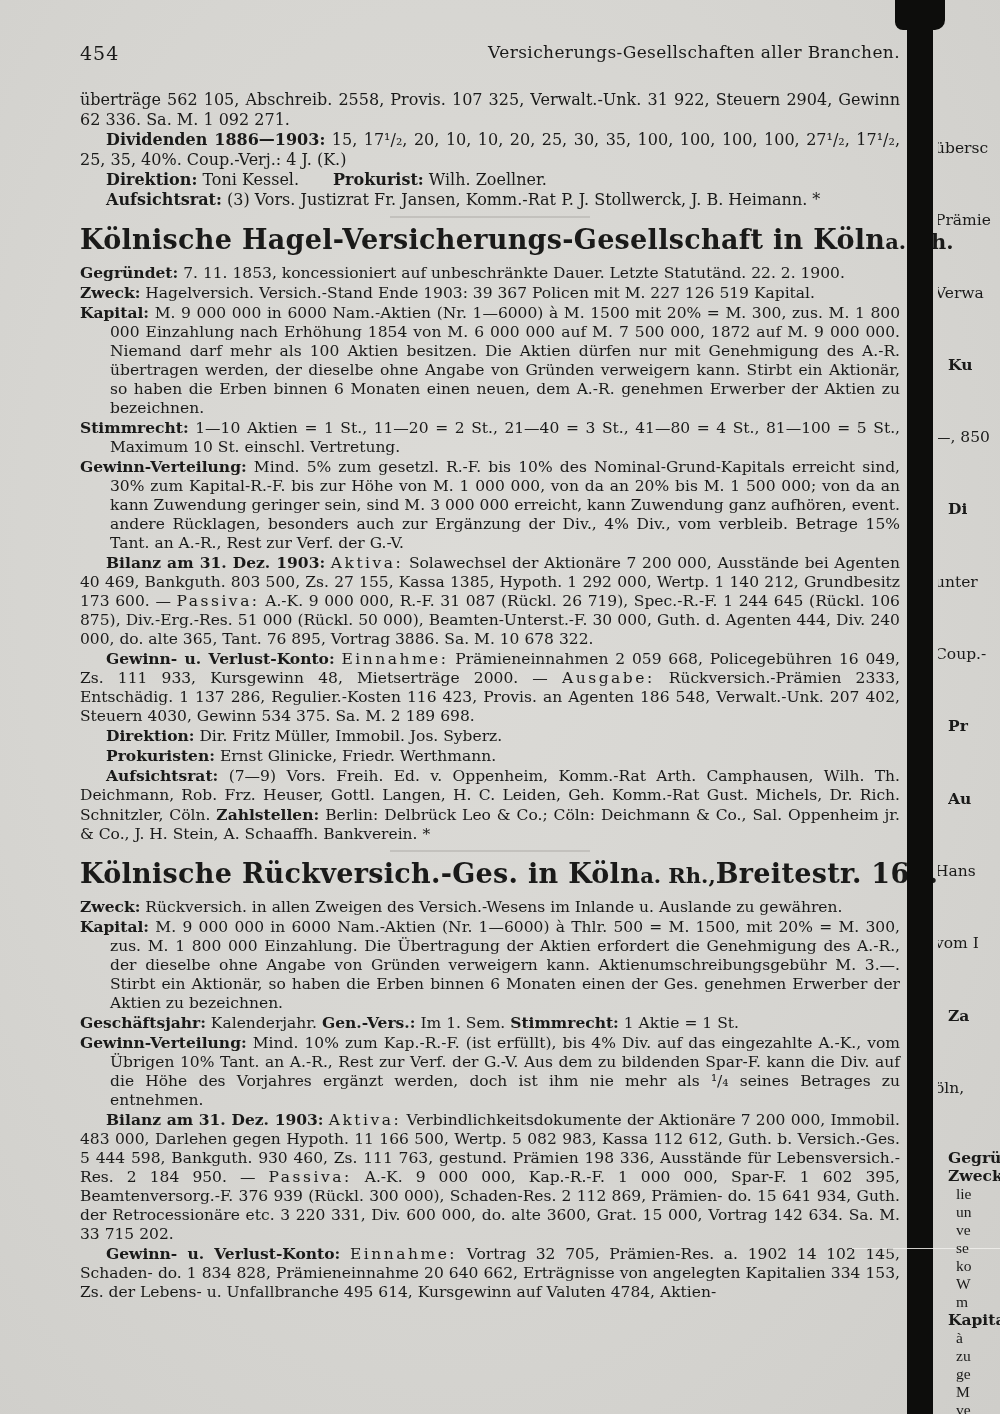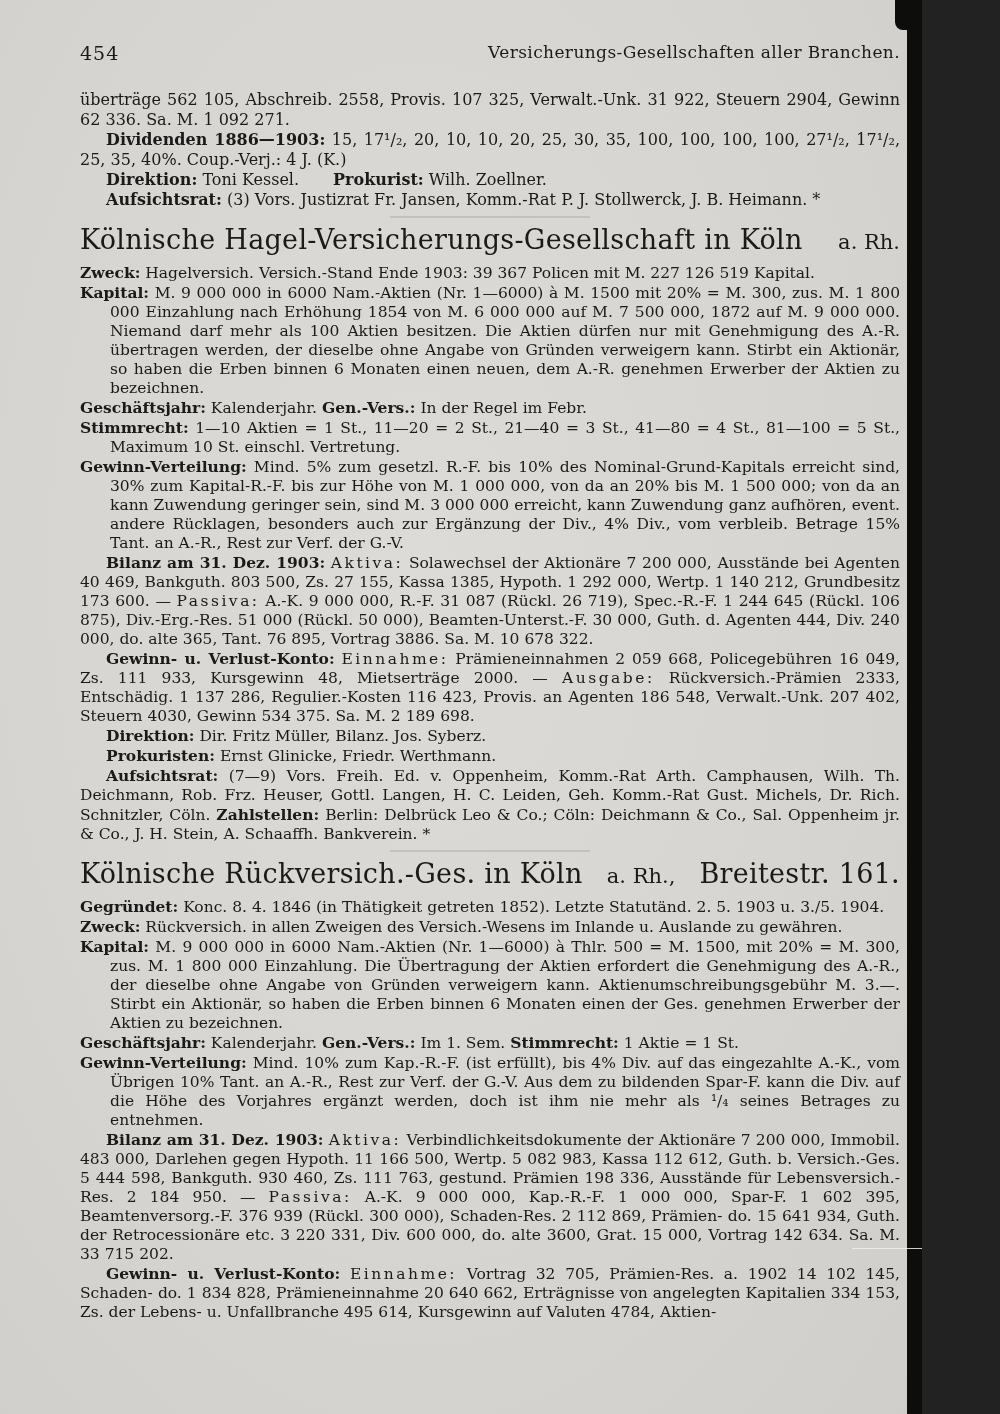--- a/index.html
+++ b/index.html
@@ -1,34 +1,34 @@
 <!DOCTYPE html>
 <html><head>
 <meta charset="utf-8">
 <style>
   html,body{margin:0;padding:0;background:#222;}
   .scan{
-    position:relative;width:922px;height:1414px;overflow:hidden;
+    position:relative;width:1000px;height:1414px;overflow:hidden;
     background:radial-gradient(ellipse at 45% 40%, #dcdbd7 0%, #d6d5d1 55%, #cfceca 100%);
     font-family:"DejaVu Serif","Liberation Serif",serif;
     color:#1a1a19;
   }
   .leftpage{position:absolute;left:80px;top:42px;width:820px;}
   .pagehead{position:relative;height:22px;margin-bottom:26px;}
   .pagenum{position:absolute;left:0;top:0;font-size:19px;letter-spacing:1px;}
   .runtitle{display:block;text-align:right;font-size:17px;letter-spacing:.4px;}
   .t{margin:0;text-align:justify;line-height:19px;font-size:15.5px;}
   .intro .t{line-height:20px;font-size:16px;}
   .hang{padding-left:30px;text-indent:-30px;}
   .ind{text-indent:26px;}
   b{font-weight:bold;}
   .sperr{letter-spacing:2.5px;}
   .gapL{margin-left:34px;}
   .sep{width:200px;height:2px;background:#b9b8b4;margin:6px auto 5px;opacity:.7;}
-  .h{display:flex;align-items:baseline;justify-content:space-between;font-weight:normal;margin:6px 0 8px;white-space:nowrap;}
+  .h{display:flex;align-items:baseline;justify-content:space-between;font-weight:bold;margin:6px 0 8px;white-space:nowrap;}
   .hb{font-size:27px;letter-spacing:.3px;}
   .hs{font-size:21px;}
   
   .gutter{position:absolute;left:907px;top:0;width:26px;height:1414px;background:#0d0d0c;}
   .gutter::before{content:"";position:absolute;left:-12px;top:0;width:50px;height:30px;background:#0d0d0c;border-radius:0 0 10px 8px;}
   .scratch{position:absolute;top:1248px;left:852px;width:148px;height:1px;background:#f1f0ec;opacity:.85;}
   
   .edge{position:absolute;left:938px;top:88px;width:62px;overflow:hidden;font-size:15.5px;}
   .frag{display:block;white-space:nowrap;overflow:hidden;}
   .frag.l{font-weight:bold;margin-left:10px;}
@@ -61,42 +61,41 @@
     </div>
 
     <div class="sep"></div>
 
     <h1 class="h">
       <span class="hb">Kölnische Hagel-Versicherungs-Gesellschaft in Köln</span>
       <span class="hs">a. Rh.</span>
     </h1>
 
     <div class="entry">
+      <p class="t hang"><b>Gegründet:</b><span> 7. 11. 1853, koncessioniert auf unbeschränkte Dauer. Letzte Statutänd. 22. 2. 1900.</span></p>
       <p class="t hang"><b>Zweck:</b><span> Hagelversich. Versich.-Stand Ende 1903: 39 367 Policen mit M. 227 126 519 Kapital.</span></p>
       <p class="t hang"><b>Kapital:</b><span> M. 9 000 000 in 6000 Nam.-Aktien (Nr. 1—6000) à M. 1500 mit 20% = M. 300, zus. M. 1 800 000 Einzahlung nach Erhöhung 1854 von M. 6 000 000 auf M. 7 500 000, 1872 auf M. 9 000 000. Niemand darf mehr als 100 Aktien besitzen. Die Aktien dürfen nur mit Genehmigung des A.-R. übertragen werden, der dieselbe ohne Angabe von Gründen verweigern kann. Stirbt ein Aktionär, so haben die Erben binnen 6 Monaten einen neuen, dem A.-R. genehmen Erwerber der Aktien zu bezeichnen.</span></p>
-      <p class="t hang"><b>Geschäftsjahr:</b><span> Kalenderjahr. </span><b>Gen.-Vers.:</b><span> In der Regel im Febr.</span></p>
       <p class="t hang"><b>Stimmrecht:</b><span> 1—10 Aktien = 1 St., 11—20 = 2 St., 21—40 = 3 St., 41—80 = 4 St., 81—100 = 5 St., Maximum 10 St. einschl. Vertretung.</span></p>
       <p class="t hang"><b>Gewinn-Verteilung:</b><span> Mind. 5% zum gesetzl. R.-F. bis 10% des Nominal-Grund-Kapitals erreicht sind, 30% zum Kapital-R.-F. bis zur Höhe von M. 1 000 000, von da an 20% bis M. 1 500 000; von da an kann Zuwendung geringer sein, sind M. 3 000 000 erreicht, kann Zuwendung ganz aufhören, event. andere Rücklagen, besonders auch zur Ergänzung der Div., 4% Div., vom verbleib. Betrage 15% Tant. an A.-R., Rest zur Verf. der G.-V.</span></p>
       <p class="t ind"><b>Bilanz am 31. Dez. 1903:</b> <span class="sperr">Aktiva:</span><span> Solawechsel der Aktionäre 7 200 000, Ausstände bei Agenten 40 469, Bankguth. 803 500, Zs. 27 155, Kassa 1385, Hypoth. 1 292 000, Wertp. 1 140 212, Grundbesitz 173 600. — </span><span class="sperr">Passiva:</span><span> A.-K. 9 000 000, R.-F. 31 087 (Rückl. 26 719), Spec.-R.-F. 1 244 645 (Rückl. 106 875), Div.-Erg.-Res. 51 000 (Rückl. 50 000), Beamten-Unterst.-F. 30 000, Guth. d. Agenten 444, Div. 240 000, do. alte 365, Tant. 76 895, Vortrag 3886. Sa. M. 10 678 322.</span></p>
       <p class="t ind"><b>Gewinn- u. Verlust-Konto:</b> <span class="sperr">Einnahme:</span><span> Prämieneinnahmen 2 059 668, Policegebühren 16 049, Zs. 111 933, Kursgewinn 48, Mietserträge 2000. — </span><span class="sperr">Ausgabe:</span><span> Rückversich.-Prämien 2333, Entschädig. 1 137 286, Regulier.-Kosten 116 423, Provis. an Agenten 186 548, Verwalt.-Unk. 207 402, Steuern 4030, Gewinn 534 375. Sa. M. 2 189 698.</span></p>
-      <p class="t ind"><b>Direktion:</b><span> Dir. Fritz Müller, Bilanz. Jos. Syberz.</span></p>
+      <p class="t ind"><b>Direktion:</b><span> Dir. Fritz Müller, Immobil. Jos. Syberz.</span></p>
       <p class="t ind"><b>Prokuristen:</b><span> Ernst Glinicke, Friedr. Werthmann.</span></p>
       <p class="t ind"><b>Aufsichtsrat:</b><span> (7—9) Vors. Freih. Ed. v. Oppenheim, Komm.-Rat Arth. Camphausen, Wilh. Th. Deichmann, Rob. Frz. Heuser, Gottl. Langen, H. C. Leiden, Geh. Komm.-Rat Gust. Michels, Dr. Rich. Schnitzler, Cöln. </span><b>Zahlstellen:</b><span> Berlin: Delbrück Leo &amp; Co.; Cöln: Deichmann &amp; Co., Sal. Oppenheim jr. &amp; Co., J. H. Stein, A. Schaaffh. Bankverein. *</span></p>
     </div>
 
     <div class="sep"></div>
 
     <h1 class="h">
       <span class="hb">Kölnische Rückversich.-Ges. in Köln</span>
       <span class="hs">a. Rh.,</span>
       <span class="hb">Breitestr. 161.</span>
     </h1>
 
     <div class="entry">
-      <p class="t hang"><b>Gegründet:</b><span> Konc. 8. 4. 1846 (in Thätigkeit getreten 1852). Letzte Statutänd. 2. 5. 1903 u. 3./5. 1904.</span></p>
       <p class="t hang"><b>Zweck:</b><span> Rückversich. in allen Zweigen des Versich.-Wesens im Inlande u. Auslande zu gewähren.</span></p>
       <p class="t hang"><b>Kapital:</b><span> M. 9 000 000 in 6000 Nam.-Aktien (Nr. 1—6000) à Thlr. 500 = M. 1500, mit 20% = M. 300, zus. M. 1 800 000 Einzahlung. Die Übertragung der Aktien erfordert die Genehmigung des A.-R., der dieselbe ohne Angabe von Gründen verweigern kann. Aktienumschreibungsgebühr M. 3.—. Stirbt ein Aktionär, so haben die Erben binnen 6 Monaten einen der Ges. genehmen Erwerber der Aktien zu bezeichnen.</span></p>
       <p class="t hang"><b>Geschäftsjahr:</b><span> Kalenderjahr. </span><b>Gen.-Vers.:</b><span> Im 1. Sem. </span><b>Stimmrecht:</b><span> 1 Aktie = 1 St.</span></p>
       <p class="t hang"><b>Gewinn-Verteilung:</b><span> Mind. 10% zum Kap.-R.-F. (ist erfüllt), bis 4% Div. auf das eingezahlte A.-K., vom Übrigen 10% Tant. an A.-R., Rest zur Verf. der G.-V. Aus dem zu bildenden Spar-F. kann die Div. auf die Höhe des Vorjahres ergänzt werden, doch ist ihm nie mehr als ¹/₄ seines Betrages zu entnehmen.</span></p>
       <p class="t ind"><b>Bilanz am 31. Dez. 1903:</b> <span class="sperr">Aktiva:</span><span> Verbindlichkeitsdokumente der Aktionäre 7 200 000, Immobil. 483 000, Darlehen gegen Hypoth. 11 166 500, Wertp. 5 082 983, Kassa 112 612, Guth. b. Versich.-Ges. 5 444 598, Bankguth. 930 460, Zs. 111 763, gestund. Prämien 198 336, Ausstände für Lebensversich.-Res. 2 184 950. — </span><span class="sperr">Passiva:</span><span> A.-K. 9 000 000, Kap.-R.-F. 1 000 000, Spar-F. 1 602 395, Beamtenversorg.-F. 376 939 (Rückl. 300 000), Schaden-Res. 2 112 869, Prämien- do. 15 641 934, Guth. der Retrocessionäre etc. 3 220 331, Div. 600 000, do. alte 3600, Grat. 15 000, Vortrag 142 634. Sa. M. 33 715 202.</span></p>
       <p class="t ind"><b>Gewinn- u. Verlust-Konto:</b> <span class="sperr">Einnahme:</span><span> Vortrag 32 705, Prämien-Res. a. 1902 14 102 145, Schaden- do. 1 834 828, Prämieneinnahme 20 640 662, Erträgnisse von angelegten Kapitalien 334 153, Zs. der Lebens- u. Unfallbranche 495 614, Kursgewinn auf Valuten 4784, Aktien-</span></p>
     </div>
 
   </div>
 

